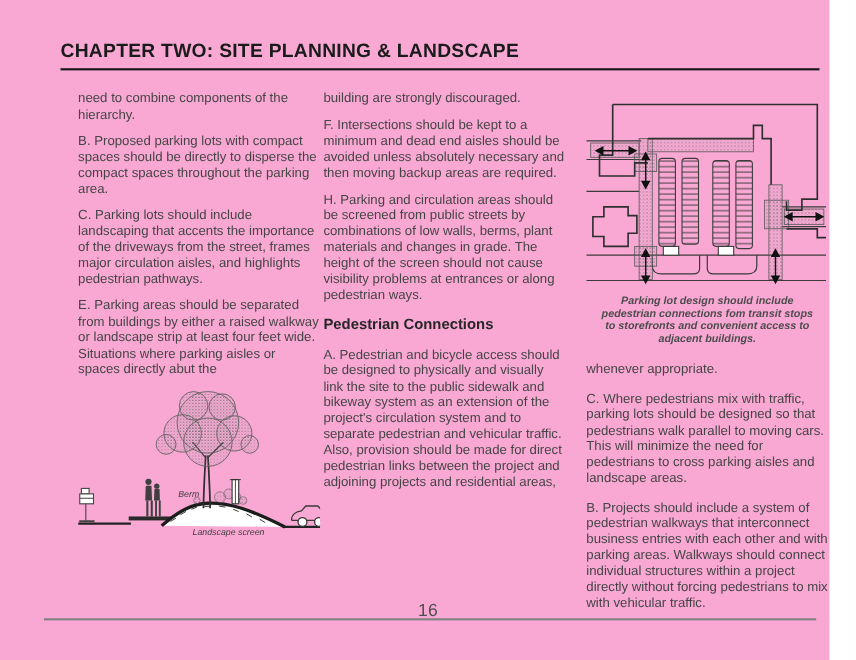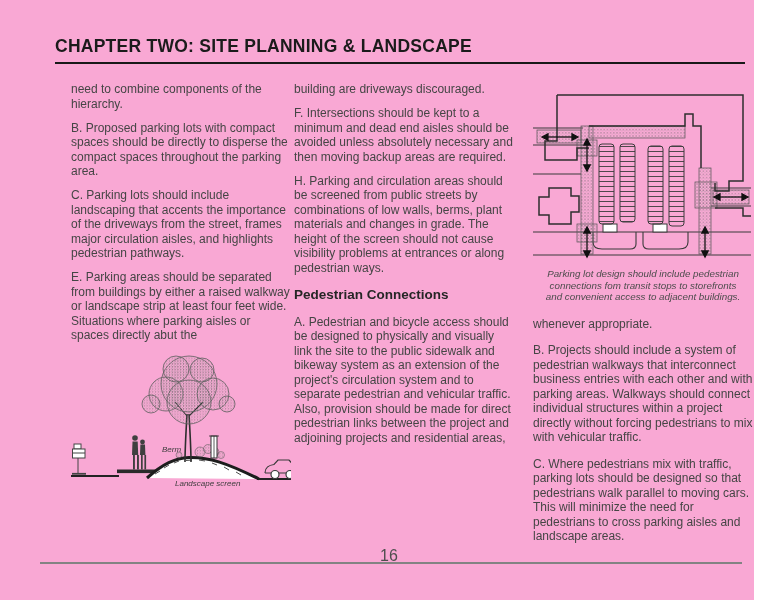--- a/index.html
+++ b/index.html
@@ -17,21 +17,21 @@
   .col-left{left:71px;}
   .col-mid{left:294px;}
   .col-right{left:533px;top:84px;width:220px;}
   .col-right p{margin:0 0 12px;}
   .subhead{font-size:13.5px;font-weight:bold;color:#262626;margin:13px 0 12px;}
   figure{margin:0;padding:0;}
   figure svg{display:block;}
   .fig-berm{margin-top:6px;}
   .fig-plan figcaption{
     font-style:italic;font-size:9.8px;line-height:11.6px;color:#4c4c4c;
-    text-align:center;margin:6px auto 14px;width:198px;
+    text-align:center;margin:6px auto 14px;width:198px;font-weight:bold;
   }
   .svg-label{font-family:"Liberation Sans",sans-serif;font-style:italic;font-size:8px;fill:#3d3d3d;}
   .page-num{position:absolute;top:547px;left:0;width:778px;text-align:center;font-size:16px;color:#4f4f4f;}
   .bottom-rule{position:absolute;top:562px;left:40px;width:702px;height:2px;background:#838383;}
 </style>
 </head>
 <body>
 
 <div class="page">
 
@@ -114,21 +114,21 @@
             <circle cx="219" cy="122.5" r="4"></circle>
         </g>
 
         <text class="svg-label" x="91" y="100">Berm</text>
         <text class="svg-label" x="104" y="134">Landscape screen</text>
       </svg>
     </figure>
   </div>
 
   <div class="col col-mid">
-    <p>building are driveways discouraged.</p>
+    <p>building are strongly discouraged.</p>
     <p>F. Intersections should be kept to a minimum and dead end aisles should be avoided unless absolutely necessary and then moving backup areas are required.</p>
     <p>H. Parking and circulation areas should be screened from public streets by combinations of low walls, berms, plant materials and changes in grade. The height of the screen should not cause visibility problems at entrances or along pedestrian ways.</p>
     <h2 class="subhead">Pedestrian Connections</h2>
     <p>A. Pedestrian and bicycle access should be designed to physically and visually link the site to the public sidewalk and bikeway system as an extension of the project's circulation system and to separate pedestrian and vehicular traffic. Also, provision should be made for direct pedestrian links between the project and adjoining projects and residential areas,</p>
   </div>
 
   <div class="col col-right">
     <figure class="fig-plan">
       <svg width="218" height="178" viewBox="0 0 218 178">
         <defs>
@@ -196,20 +196,20 @@
             <path d="M9,53 l6,-3.2 v6.4 z"></path>
             <path d="M45,53 l-6,-3.2 v6.4 z"></path>
           <path d="M186,113 H210" fill="none"></path>
             <path d="M181,113 l6,-3.2 v6.4 z"></path>
             <path d="M215,113 l-6,-3.2 v6.4 z"></path>
         </g>
       </svg>
       <figcaption>Parking lot design should include pedestrian connections fom transit stops to storefronts and convenient access to adjacent buildings.</figcaption>
     </figure>
     <p>whenever appropriate.</p>
+    <p>C. Where pedestrians mix with traffic, parking lots should be designed so that pedestrians walk parallel to moving cars. This will minimize the need for pedestrians to cross parking aisles and landscape areas.</p>
     <p>B. Projects should include a system of pedestrian walkways that interconnect business entries with each other and with parking areas. Walkways should connect individual structures within a project directly without forcing pedestrians to mix with vehicular traffic.</p>
-    <p>C. Where pedestrians mix with traffic, parking lots should be designed so that pedestrians walk parallel to moving cars. This will minimize the need for pedestrians to cross parking aisles and landscape areas.</p>
   </div>
 
   <div class="page-num">16</div>
   <div class="bottom-rule"></div>
 
 </div>
 
 </body></html>

